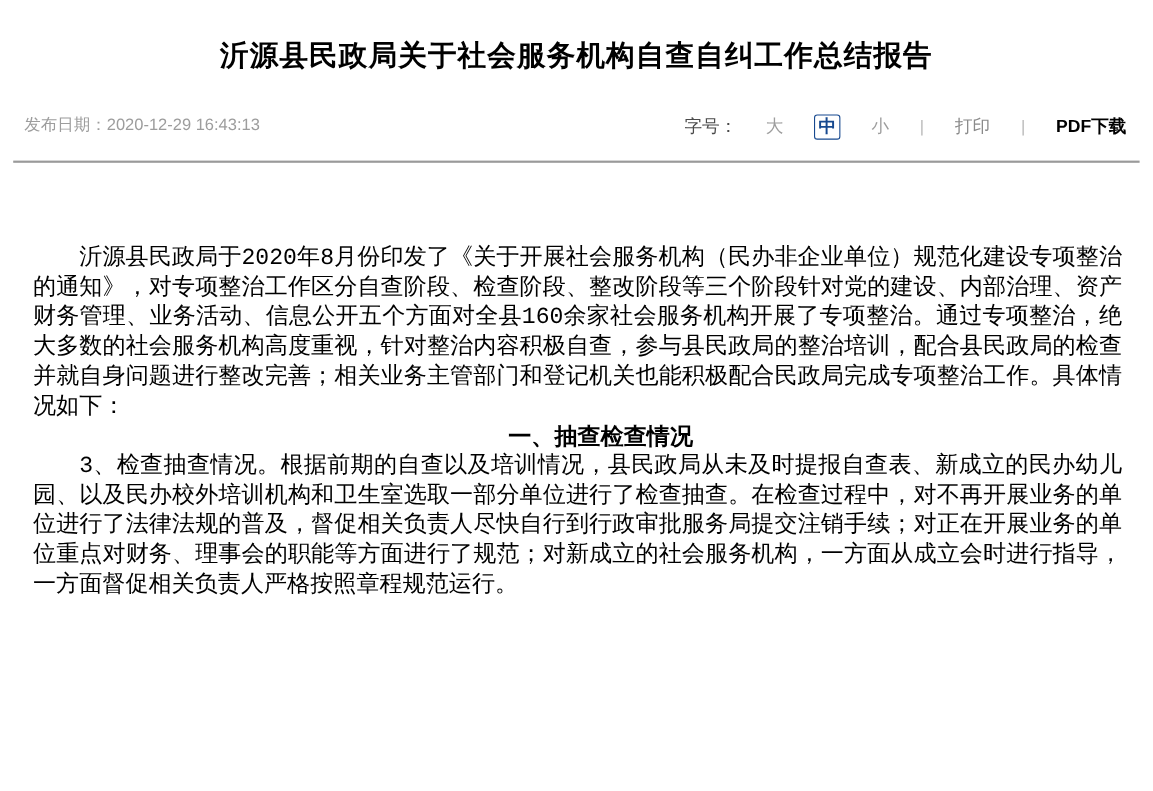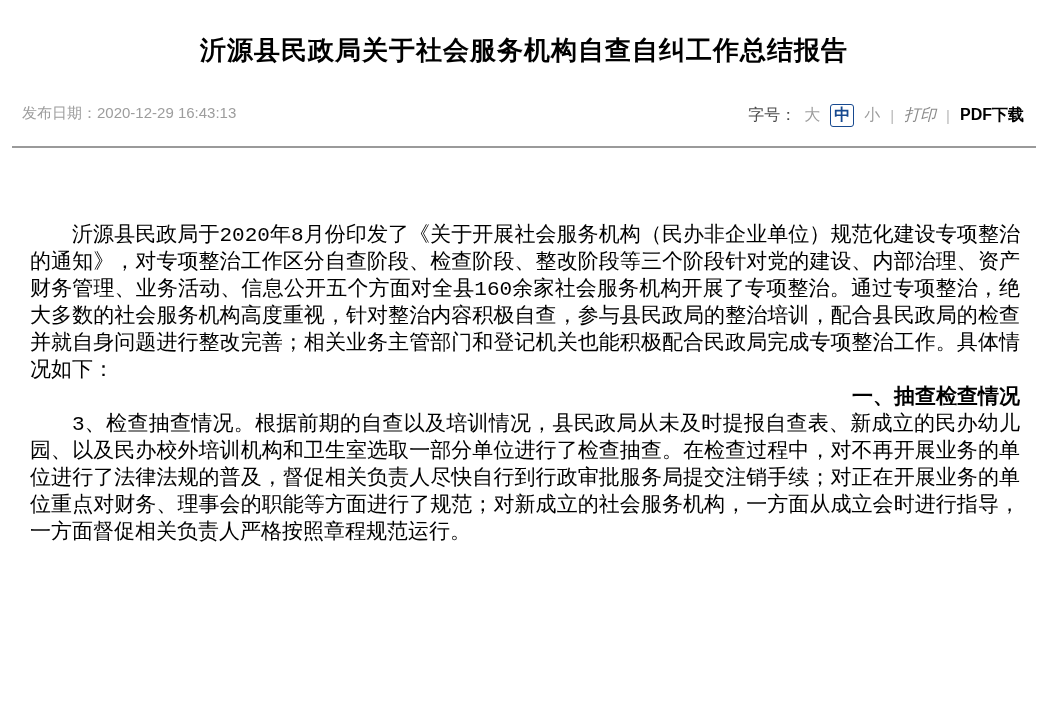--- a/index.html
+++ b/index.html
@@ -28,21 +28,21 @@
     justify-content: space-between;
     margin: 36px 24px 0 22px;
   }
   .meta-left {
     color: #9d9d9d;
     font-size: 15px;
   }
   .meta-right {
     display: flex;
     align-items: center;
-    gap: 8px;
+    gap: 26px;
     font-size: 16px;
   }
   .fs-label {
     color: #4a4a4a;
   }
   .fs-btn {
     color: #9d9d9d;
     cursor: pointer;
   }
   .fs-btn.active {
@@ -54,21 +54,20 @@
     margin: 0 2px;
   }
   .sep {
     color: #b9b9b9;
     font-size: 15px;
     padding: 0 2px;
   }
   .print-btn {
     color: #8a8a8a;
     cursor: pointer;
-    font-style: italic;
   }
   .pdf-btn {
     color: #000000;
     font-weight: bold;
     cursor: pointer;
   }
   .header-rule {
     border: none;
     border-top: 2px solid #9a9a9a;
     margin: 19px 12px 0 12px;
@@ -80,23 +79,23 @@
     line-height: 27px;
     color: #000000;
     text-align: justify;
   }
   .article p {
     margin: 0;
     text-indent: 2em;
     font-family: Liberation Mono, monospace;
   }
   .article p.heading {
-    font-family: Liberation Mono, monospace;
+    font-family: Liberation Sans, sans-serif;
     font-weight: bold;
-    text-align: right;
+    text-align: center;
   }
 </style>
 </head>
 <body>
 
 <h1 class="page-title">沂源县民政局关于社会服务机构自查自纠工作总结报告</h1>
 
 <div class="meta-row">
   <div class="meta-left">
     <span>发布日期：</span><span>2020-12-29 16:43:13</span>

